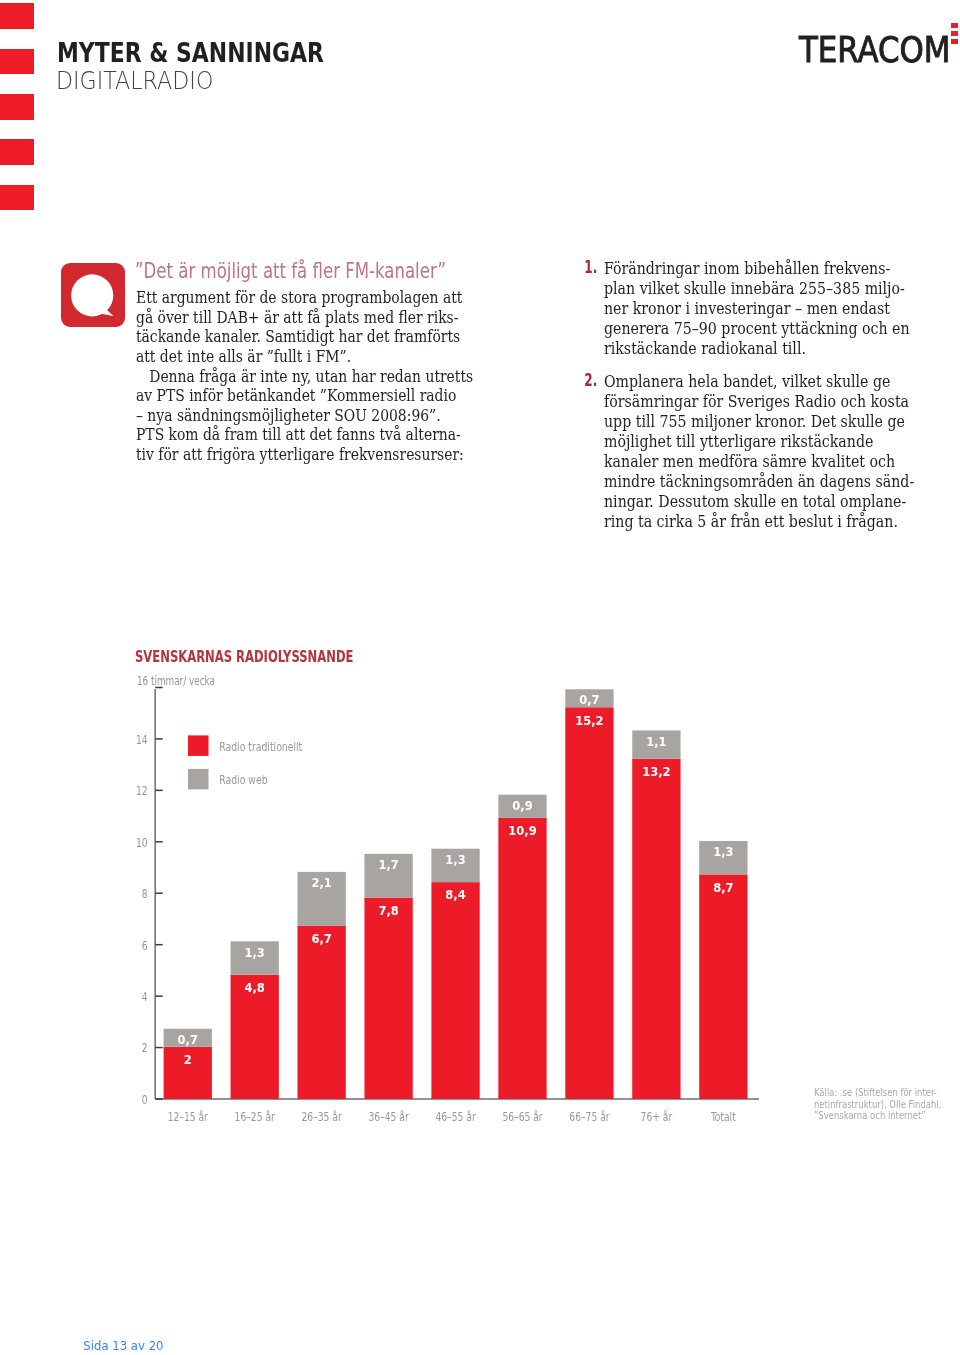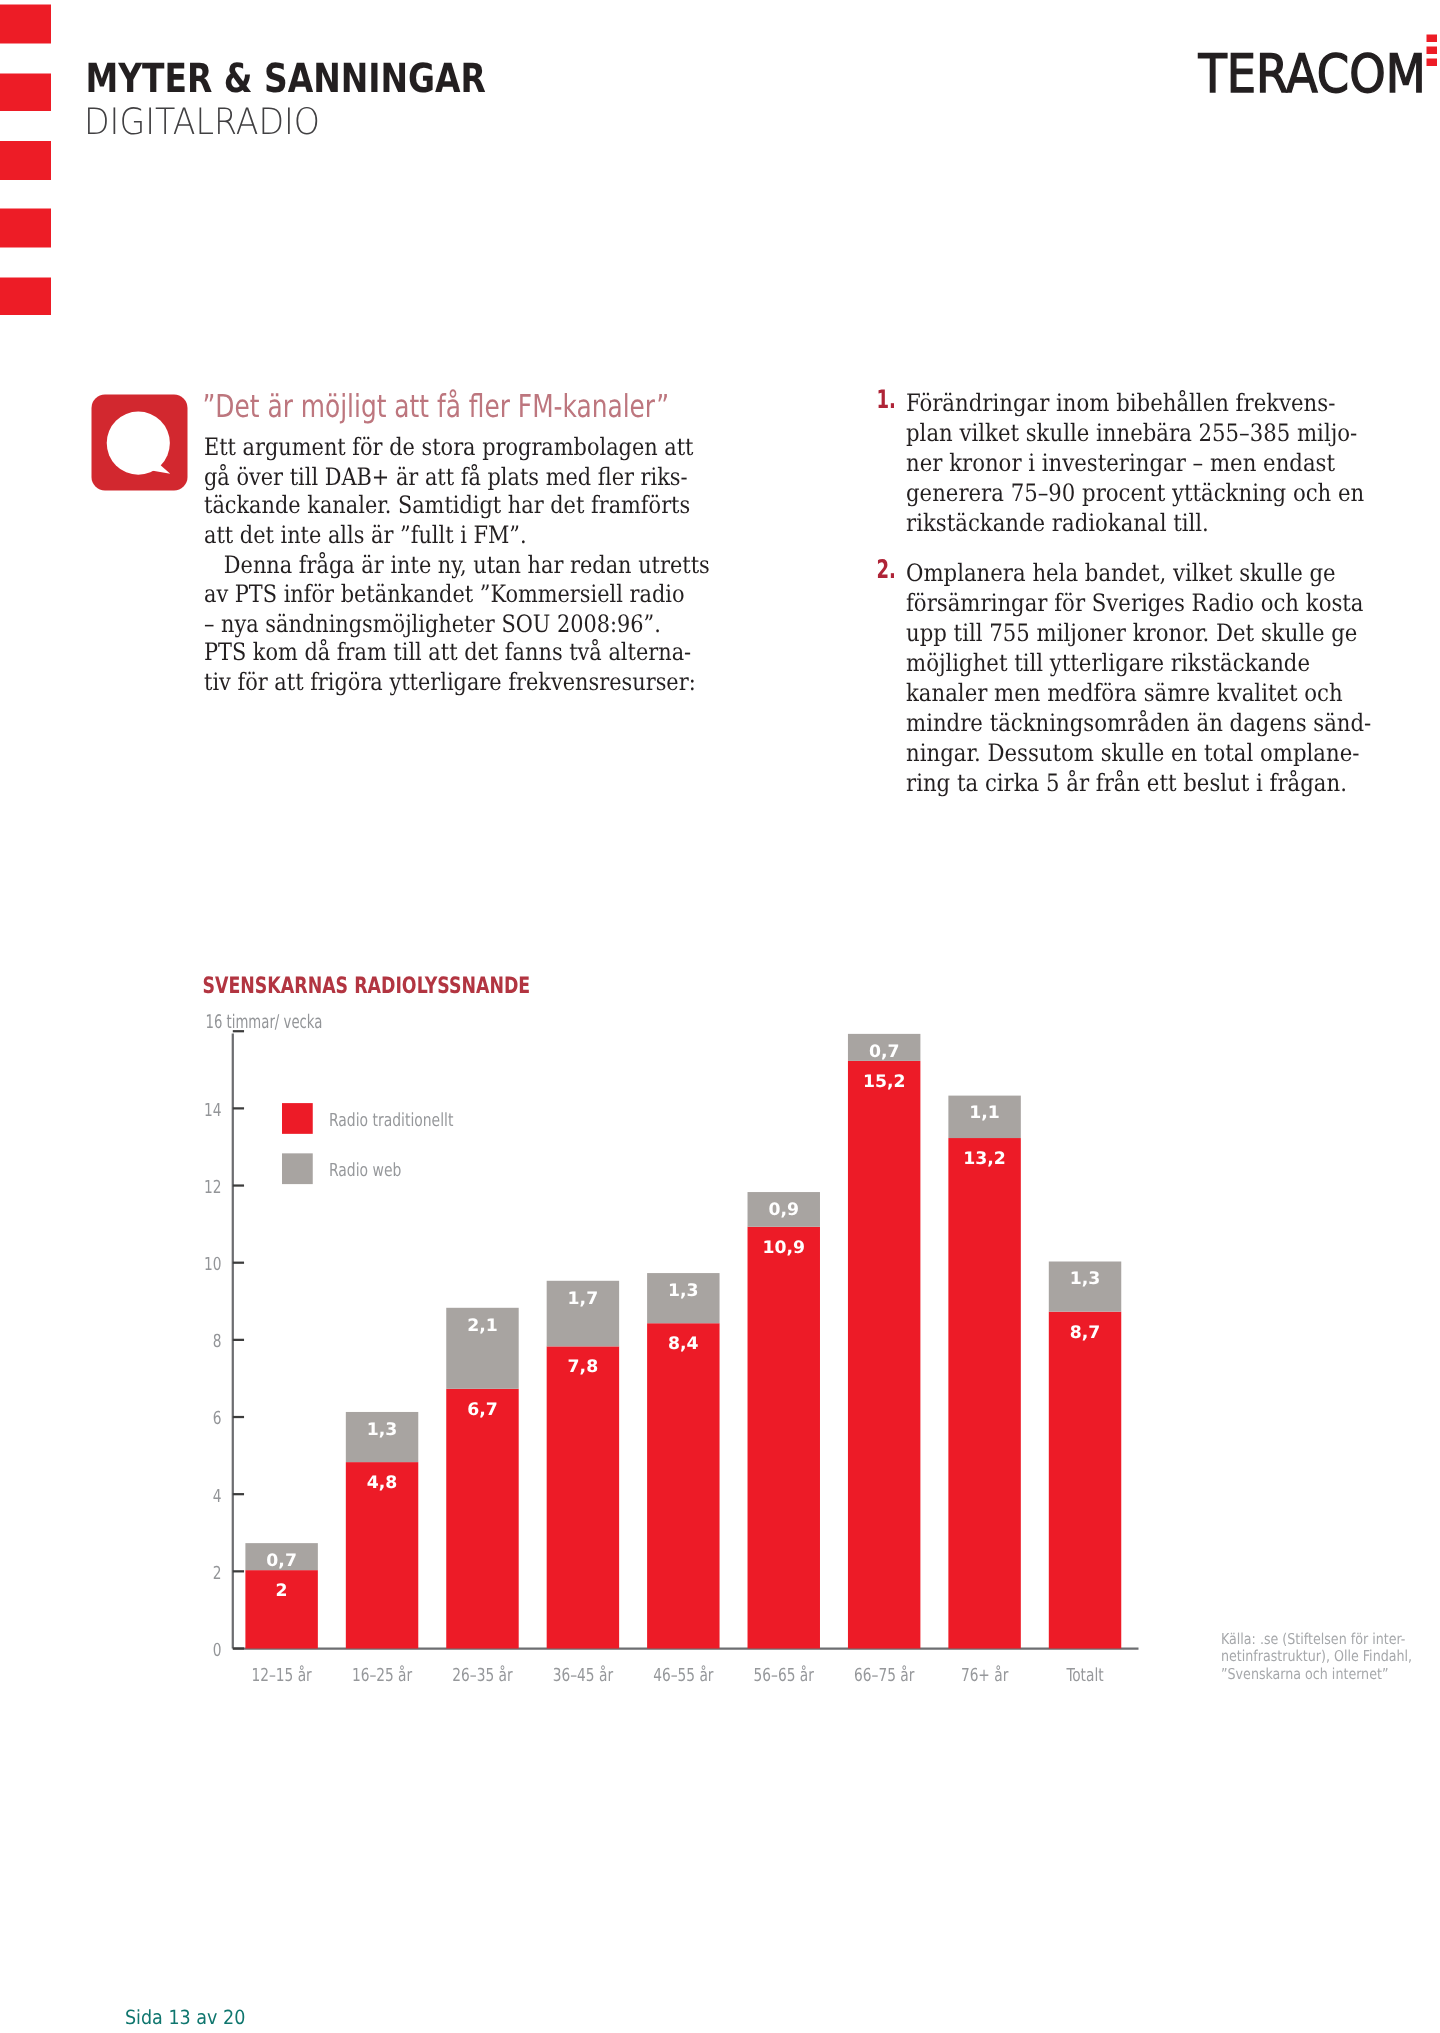--- a/index.html
+++ b/index.html
@@ -49,21 +49,21 @@
   
   #chart-title{position:absolute;left:135.4px;top:652.3px;font-size:15px;font-weight:bold;
                color:#b23541;line-height:11px;white-space:nowrap;
                transform:scaleX(0.858);transform-origin:0 0;}
   #chart-unit{position:absolute;left:136.6px;top:676px;font-size:12.5px;color:#939598;
               line-height:9px;white-space:nowrap;
               transform:scaleX(0.786);transform-origin:0 0;}
   #chart{position:absolute;left:0;top:0;}
 
   
-  #footer-left{position:absolute;left:83.3px;top:1341px;font-size:13px;color:#0f766e;
+  #footer-left{position:absolute;left:83.3px;top:1341px;font-size:13px;color:#3b82f6;
                line-height:10.6px;white-space:nowrap;text-align:right;}
   #footer-right{position:absolute;left:636.5px;top:1358px;font-size:13px;color:#808285;
                 line-height:10.6px;white-space:nowrap;}
 </style>
 </head>
 <body>
 
 <div class="stripe" style="top:3.2px"></div>
 <div class="stripe" style="top:48.7px"></div>
 <div class="stripe" style="top:94.2px"></div>

